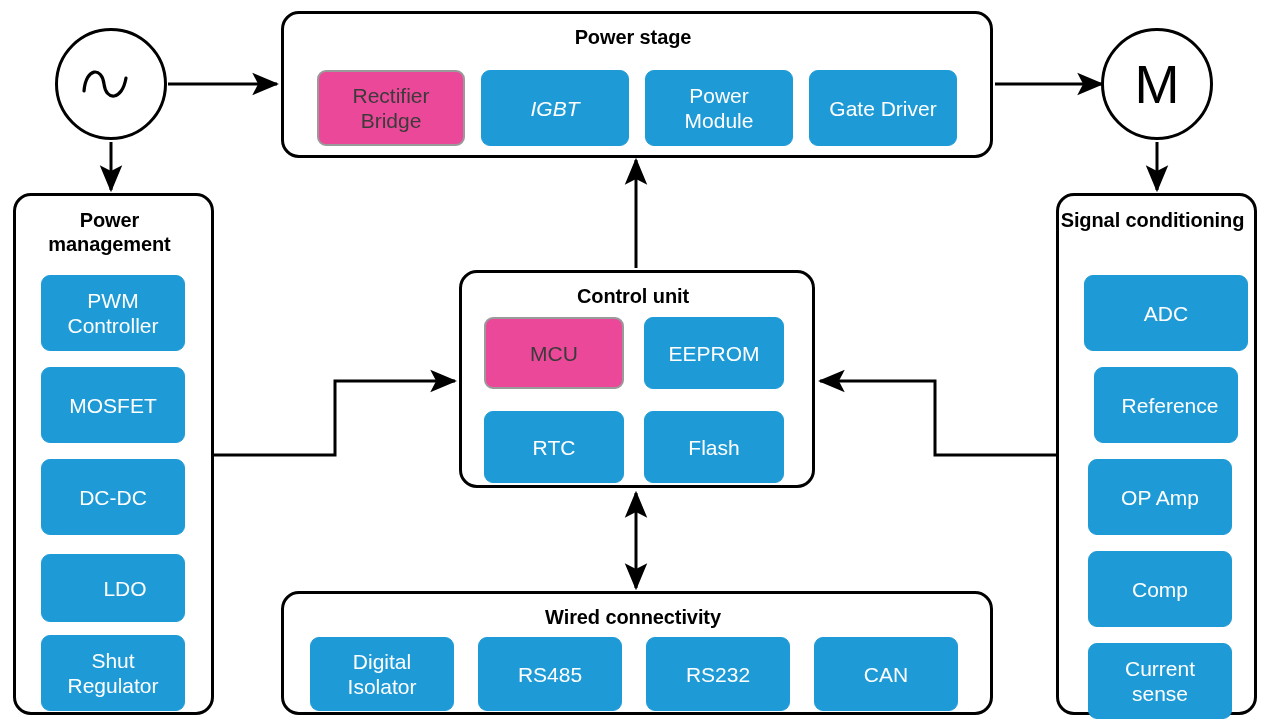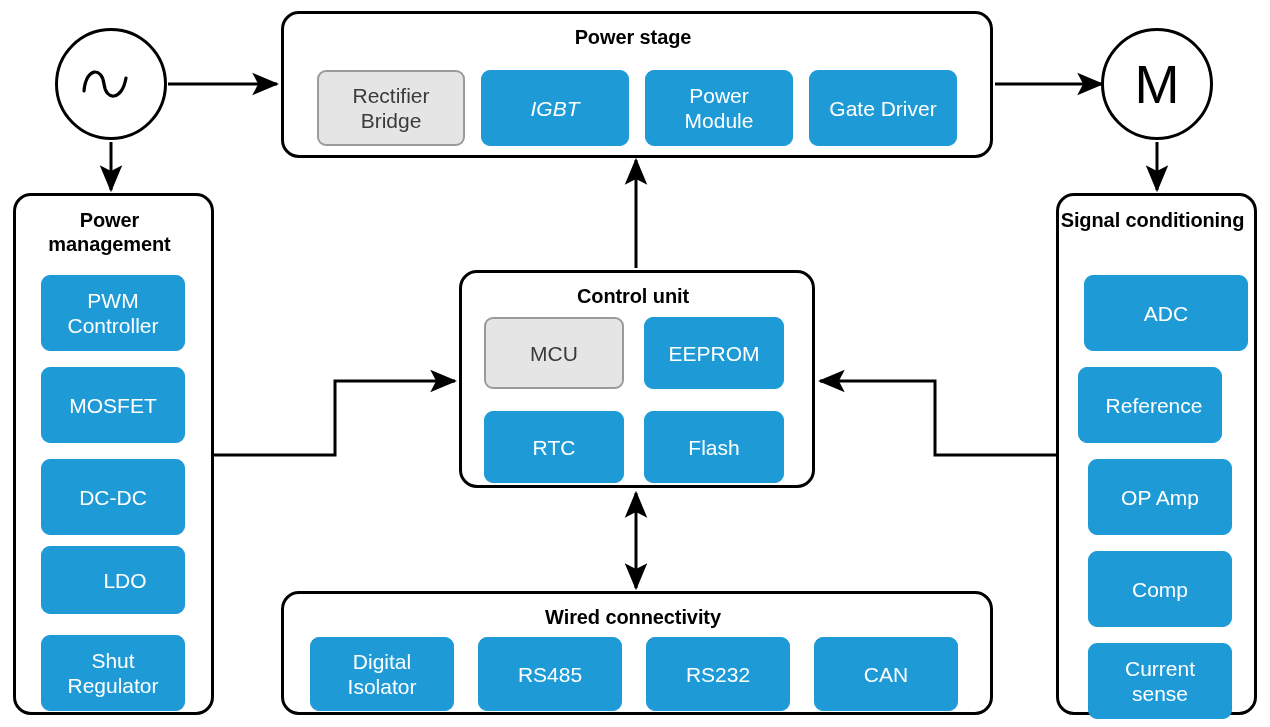--- a/index.html
+++ b/index.html
@@ -48,21 +48,21 @@
     line-height: 25px;
     padding: 2px 4px;
     white-space: pre-line;
   }
   .blk.blue {
     background: #1e9bd7;
     color: #ffffff;
     border: 1px solid #1e9bd7;
   }
   .blk.gray {
-    background: #e5e5e5;
+    background: #ec4899;
     color: #3b3b3b;
     border: 2px solid #9a9a9a;
   }
   
   .node-circle {
     position: absolute;
     box-sizing: border-box;
     border: 3px solid #000000;
     border-radius: 50%;
     background: #ffffff;
@@ -137,31 +137,31 @@
   </div>
 
   <div class="panel" style="left:13px; top:193px; width:201px; height:522px;">
     <div class="panel-title" style="top:12px;">Power
 management</div>
 
     <div class="blk blue" style="left:25px; top:79px; width:144px; height:76px;">PWM
 Controller</div>
     <div class="blk blue" style="left:25px; top:171px; width:144px; height:76px;">MOSFET</div>
     <div class="blk blue" style="left:25px; top:263px; width:144px; height:76px;">DC-DC</div>
-    <div class="blk blue" style="left:25px; top:350px; width:144px; height:68px;padding-left:28px;">LDO</div>
+    <div class="blk blue" style="left:25px; top:358px; width:144px; height:68px;padding-left:28px;">LDO</div>
     <div class="blk blue" style="left:25px; top:439px; width:144px; height:76px;">Shut
 Regulator</div>
   </div>
 
   <div class="panel" style="left:1056px; top:193px; width:201px; height:522px;">
     <div class="panel-title" style="top:12px;">Signal
 conditioning</div>
 
     <div class="blk blue" style="left:25px; top:79px; width:164px; height:76px;">ADC</div>
-    <div class="blk blue" style="left:19px; top:171px; width:144px; height:76px;padding-left:12px;">Reference</div>
+    <div class="blk blue" style="left:35px; top:171px; width:144px; height:76px;padding-left:12px;">Reference</div>
     <div class="blk blue" style="left:29px; top:263px; width:144px; height:76px;">OP Amp</div>
     <div class="blk blue" style="left:29px; top:355px; width:144px; height:76px;">Comp</div>
     <div class="blk blue" style="left:29px; top:447px; width:144px; height:76px;">Current
 sense</div>
   </div>
 
   <div class="panel" style="left:459px; top:270px; width:356px; height:218px;">
     <div class="panel-title" style="top:11px;">Control unit</div>
 
     <div class="blk gray" style="left:22px; top:44px; width:140px; height:72px;">MCU</div>

